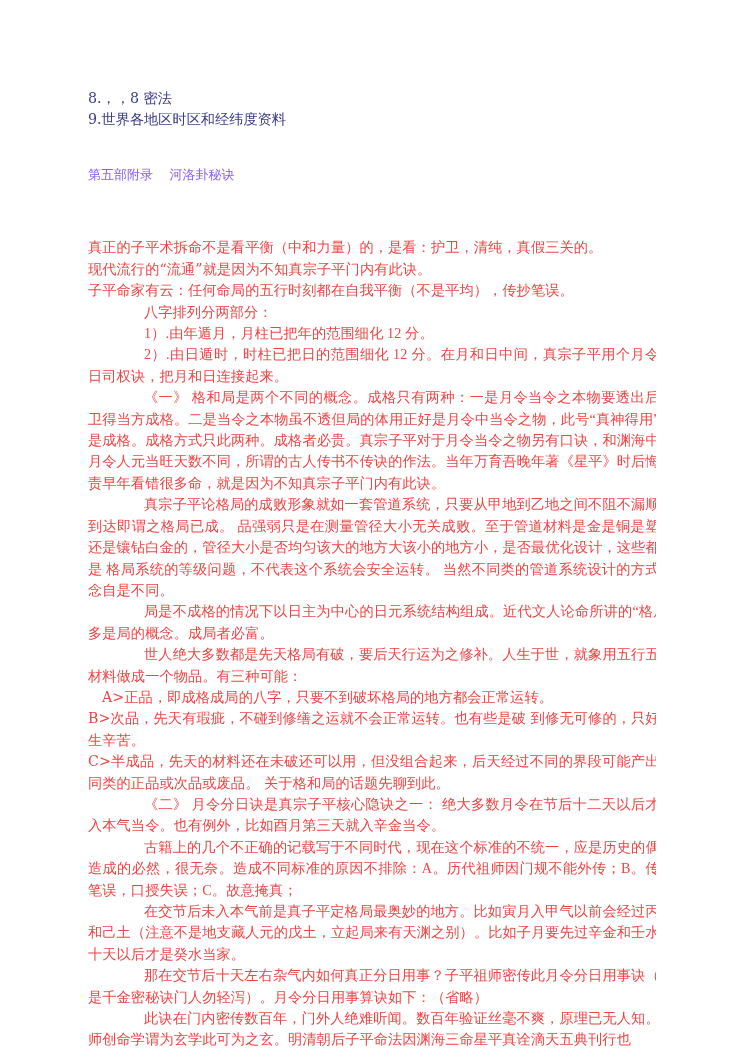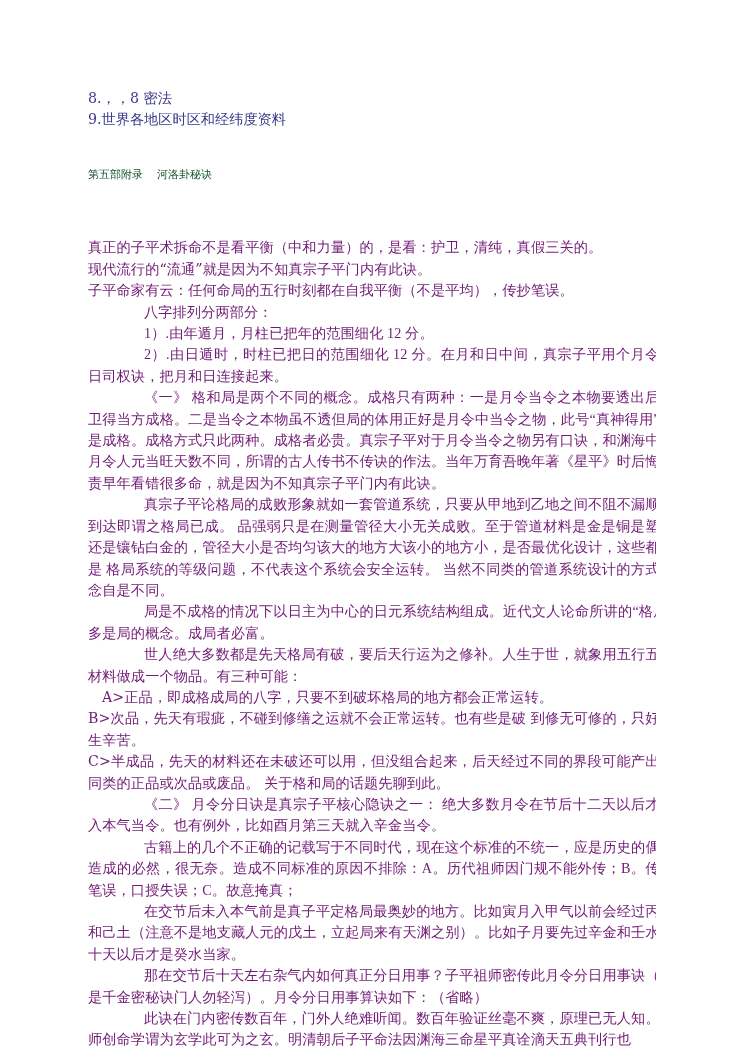--- a/index.html
+++ b/index.html
@@ -26,37 +26,37 @@
     position: absolute;
     left: 88px;
     top: 88px;
     width: 586px;
   }
   .line,
   .para {
     font-size: 14.2px;
     line-height: 21.4px;
     letter-spacing: 0.1px;
-    color: #701a75;
+    color: #ef4444;
     text-align: justify;
     text-justify: inter-character;
     white-space: normal;
     word-break: break-all;
     margin: 0;
   }
   .toc-line {
     font-size: 14.2px;
     line-height: 21.2px;
     color: #3b3a8a;
     white-space: nowrap;
   }
   .heading {
-    font-size: 11px;
+    font-size: 13px;
     line-height: 21px;
-    color: #14532d;
+    color: #8b5cf6;
     font-weight: normal;
     margin: 0;
     white-space: pre;
   }
   .gap-md { height: 18px; }
   .gap-lg { height: 34px; }
   .indent-2 { text-indent: 56px; font-family: Liberation Serif, serif; }
   .indent-3 { text-indent: 14px; }
   .nowrap-line { white-space: nowrap; }
   .block-just {

